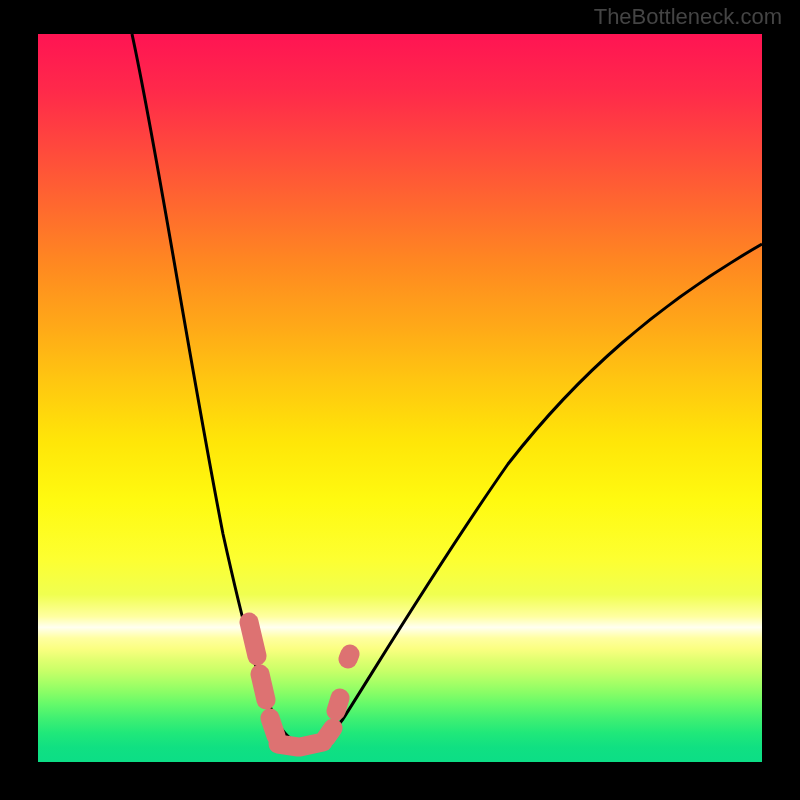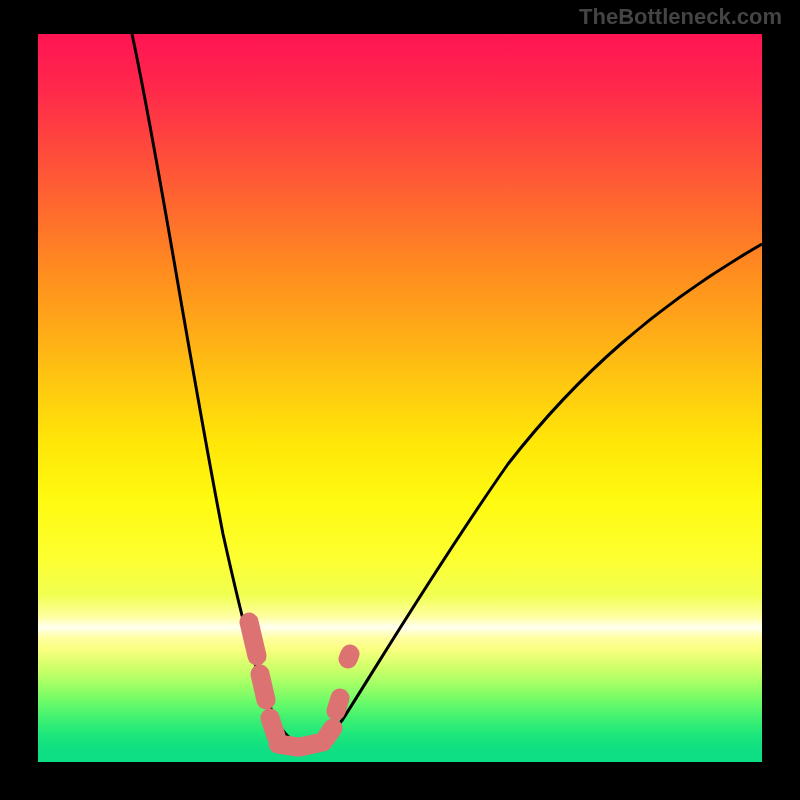--- a/index.html
+++ b/index.html
@@ -10,21 +10,21 @@
     position: relative;
     overflow: hidden;
     font-family: Arial, sans-serif;
   }
   .watermark {
     position: absolute;
     top: 4px;
     right: 18px;
     color: #444;
     font-size: 22px;
-    font-weight: 700;
+    font-weight: 400;
     z-index: 10;
   }
   .plot-area {
     position: absolute;
     top: 34px;
     left: 38px;
     width: 724px;
     height: 728px;
     background: linear-gradient(to bottom,
       #ff1453 0%,

